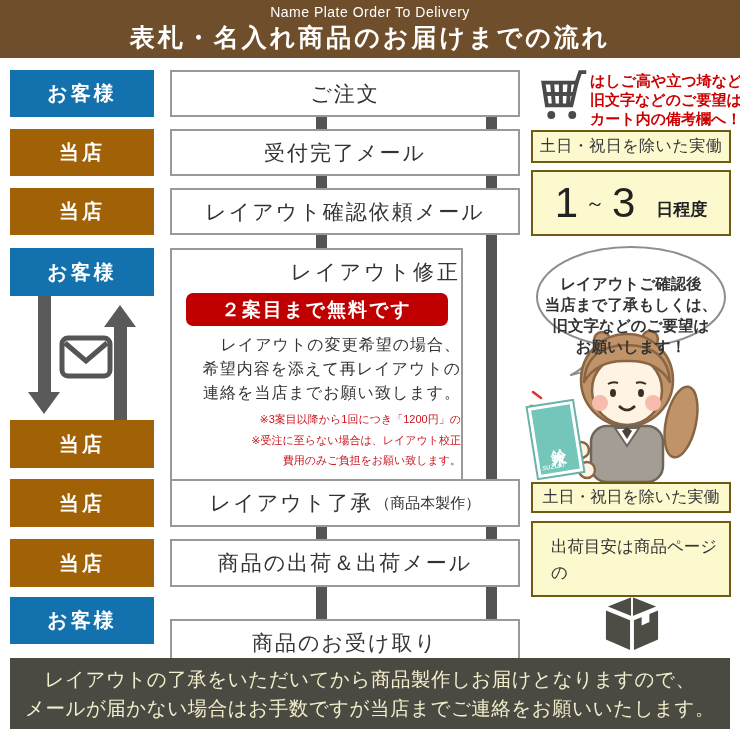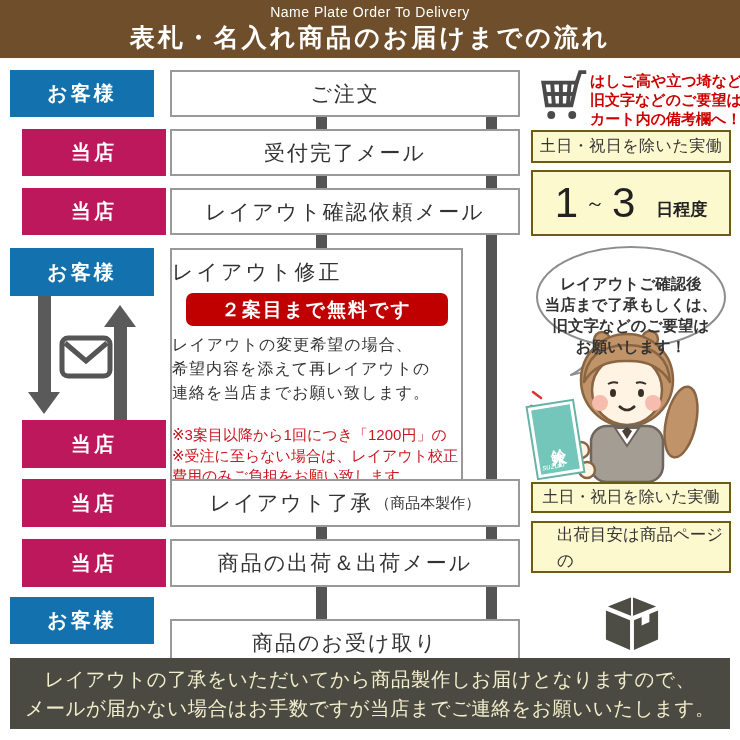--- a/index.html
+++ b/index.html
@@ -12,58 +12,58 @@
   .hdr-en { font-size:14px; padding-top:4px; letter-spacing:.5px; }
   .hdr-ja { font-size:25px; font-weight:bold; letter-spacing:3px; margin-top:1px; }
 
   
   .connector { position:absolute; width:11px; top:92px; height:528px; background:#545454; z-index:0; }
   .c-left { left:316px; } .c-right { left:486px; }
 
   
   .actor { position:absolute; left:10px; width:144px; height:47px; color:#fff; font-size:20px; font-weight:bold;
            letter-spacing:3px; display:flex; align-items:center; justify-content:center; z-index:2; }
-  .blue { background:#1371ad; } .green { background:#be185d;margin-left:12px; }
+  .blue { background:#1371ad; } .green { background:#a16207; }
 
   
   .step { position:absolute; left:170px; width:350px; height:47px; background:#fff; border:2px solid #999;
           display:flex; align-items:center; justify-content:center; font-size:21px; color:#333;
           letter-spacing:2px; z-index:1; white-space:nowrap; }
   .step-note { font-size:15px; letter-spacing:0; margin-left:2px; }
 
   
   .revision-box { position:absolute; left:170px; top:248px; width:293px; height:238px; background:#fff;
-                  border:2px solid #999; z-index:1; text-align:left; }
+                  border:2px solid #999; z-index:1; text-align:right; }
   .rev-title { font-size:21px; color:#333; letter-spacing:3px; margin-top:8px; }
   .rev-badge { margin:7px auto 0; width:262px; height:33px; background:#c00000; border-radius:7px; color:#fff;
                font-size:19px; font-weight:bold; letter-spacing:2px; display:flex; align-items:center; justify-content:center; }
   .rev-body { margin-top:7px; font-size:16px; color:#333; line-height:24px; letter-spacing:1px; }
-  .rev-note { margin-top:20px; font-size:15px; color:#c9151e; line-height:20.5px; }
+  .rev-note { margin-top:4px; font-size:11px; color:#c9151e; line-height:20.5px; }
 
   
   .shaft { position:absolute; width:13px; background:#5a5a5a; z-index:1; }
   .head { position:absolute; width:0; height:0; border-left:16px solid transparent; border-right:16px solid transparent; z-index:1; }
   .head-down { border-top:22px solid #5a5a5a; }
   .head-up { border-bottom:22px solid #5a5a5a; }
   .mail-icon { position:absolute; left:58px; top:334px; width:56px; height:46px; z-index:1; }
 
   
   .cart-icon { position:absolute; left:532px; top:64px; width:56px; height:60px; z-index:1; }
   .cart-note { position:absolute; left:590px; top:71px; width:150px; color:#cc0000; font-size:15px; font-weight:bold;
                line-height:19px; z-index:1; white-space:nowrap; }
   .ybox { position:absolute; left:531px; width:200px; background:#fcf9cf; border:2px solid #6d5c12; color:#333;
           display:flex; align-items:center; justify-content:center; z-index:1; }
   .ybox1 { top:130px; height:33px; font-size:16px; letter-spacing:.5px; }
   .ybox-dur { top:170px; height:66px; }
   .dur-num { font-size:42px; color:#222; }
   .dur-tilde { font-size:20px; color:#222; margin:0 7px; }
   .dur-unit { font-size:17px; font-weight:bold; color:#222; margin-left:21px; margin-top:12px; }
   .ybox3 { top:482px; height:31px; font-size:16px; }
-  .ybox4 { top:521px; height:52px; font-size:16.5px; line-height:26px; justify-content:flex-start;
-           padding-left:24px; text-align:left;align-items:center; }
+  .ybox4 { top:521px; height:76px; font-size:16.5px; line-height:26px; justify-content:flex-start;
+           padding-left:18px; text-align:left;align-items:center; }
   .bubble-svg { position:absolute; left:531px; top:243px; width:200px; height:140px; z-index:1; }
   .bubble-text { position:absolute; left:531px; top:273px; width:200px; text-align:center; font-size:15.5px;
                  font-weight:600; color:#333; line-height:21px; z-index:2; }
   .staff-svg { position:absolute; left:528px; top:330px; width:202px; height:152px; z-index:1; }
   .plate { position:absolute; left:533px; top:404px; width:45px; height:71px; background:#74c6ba;
            border:3px solid #fff; box-shadow:0 0 0 2px #69b2a7; transform:rotate(-9deg); z-index:2;
            display:flex; align-items:center; justify-content:center; }
   .plate-ja { writing-mode:vertical-rl; font-size:15px; font-weight:bold; color:#fff; letter-spacing:3px; }
   .plate-en { position:absolute; left:2px; bottom:2px; font-size:8px; font-style:italic; color:#fff; }
   .pkg-icon { position:absolute; left:601px; top:596px; width:62px; height:56px; z-index:1; }

